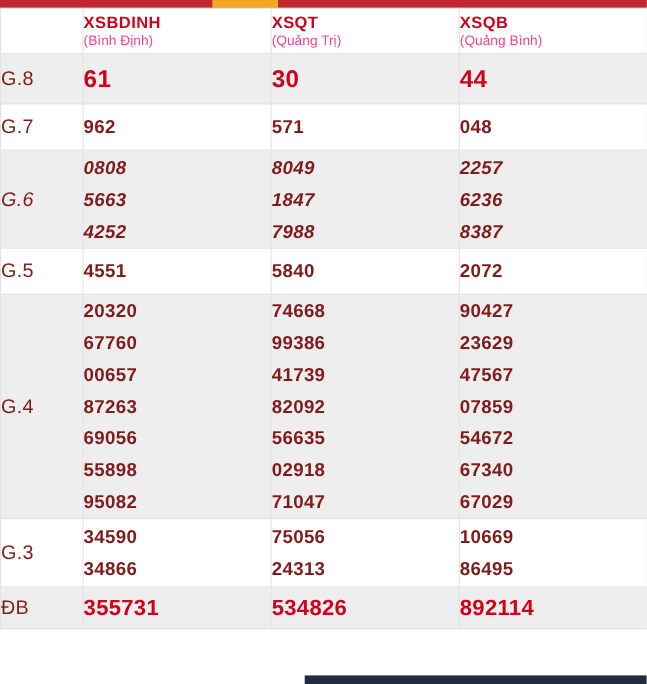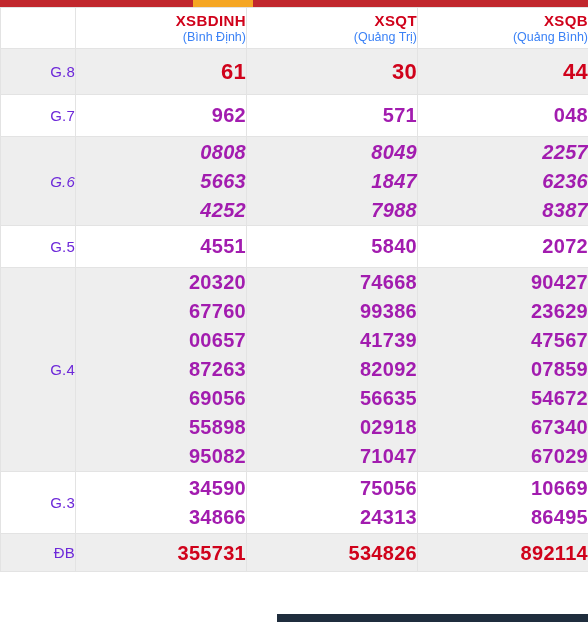--- a/index.html
+++ b/index.html
@@ -36,21 +36,21 @@
     position: absolute;
     top: 7px;
     left: 0;
     width: 588px;
     border-collapse: collapse;
     table-layout: fixed;
   }
   .result-table td,
   .result-table th {
     border: 1px solid #e3e3e3;
-    text-align: right;
+    text-align: left;
     vertical-align: middle;
     padding: 0;
   }
 
   col.c-label { width: 75px; }
   col.c-prov  { width: 171px; }
 
   
   thead th {
     background: #ffffff;
@@ -60,42 +60,42 @@
   .prov-code {
     display: block;
     color: #d0021b;
     font-weight: bold;
     font-size: 15px;
     letter-spacing: 0.4px;
     line-height: 17px;
   }
   .prov-name {
     display: block;
-    color: #3b82f6;
+    color: #ec4899;
     font-weight: normal;
     font-size: 12.5px;
     line-height: 16px;
   }
   th.corner-cell { background: #ffffff; border-left: 1px solid #e3e3e3; }
 
   
   tbody tr.row-shade td { background: #eeeeee; }
-  tbody tr.row-plain td { background: #ffffff; padding-left: 15px; }
+  tbody tr.row-plain td { background: #ffffff; }
 
   td.prize-label {
-    color: #6d28d9;
-    font-size: 15px;
+    color: #7f1d1d;
+    font-size: 18px;
     font-weight: normal;
     letter-spacing: 0.2px;
   }
 
   td.prize-cell {
-    color: #a21caf;
+    color: #7f1d1d;
     font-weight: bold;
-    font-size: 20px;
+    font-size: 17px;
     letter-spacing: 0.3px;
   }
   td.prize-cell .num-line {
     display: block;
     line-height: 29px;
     white-space: nowrap;
   }
 
   
   tr.r-g8 td.prize-cell { color: #d0021b; font-size: 22px; }

